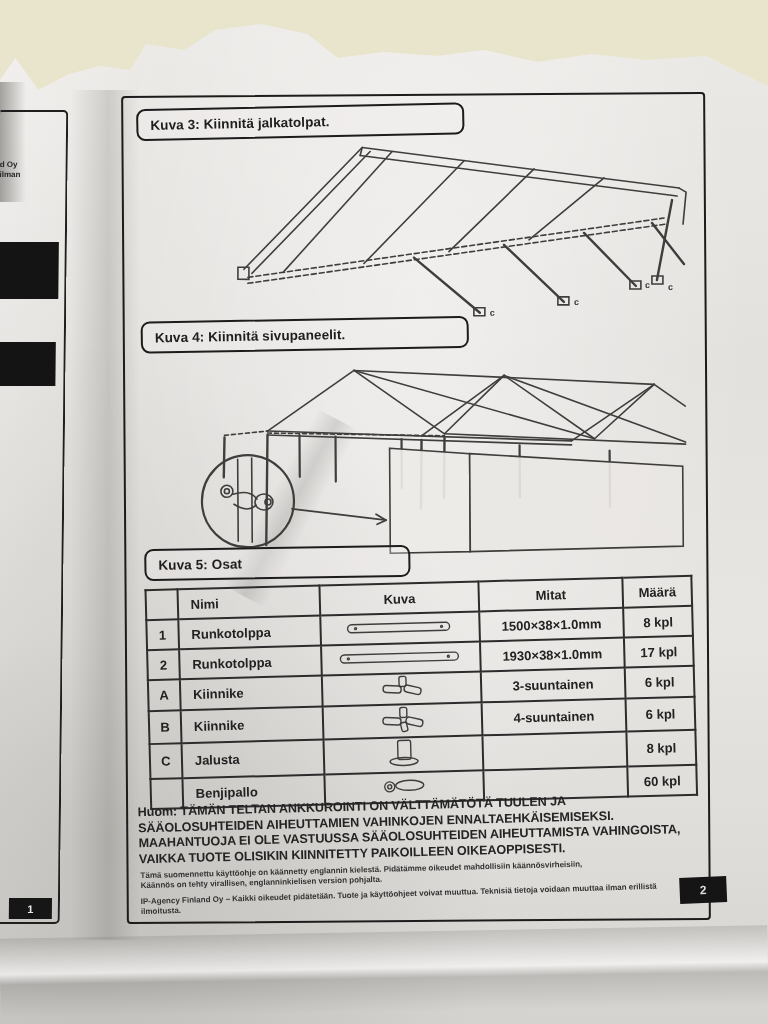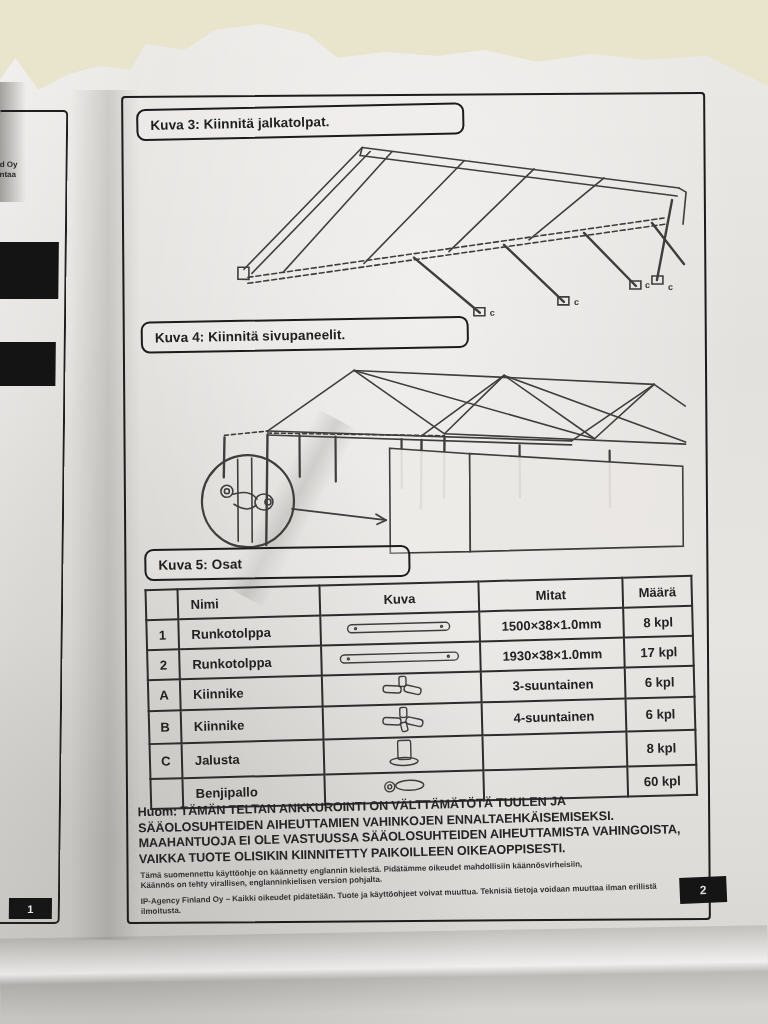--- a/index.html
+++ b/index.html
@@ -82,21 +82,21 @@
 
 <div class="paper"></div>
 <div class="gutter-shadow"></div>
 <div class="diag-crease"></div>
 <div class="bottom-fold"></div>
 <div class="edge-shade"></div>
 
 <div class="page1">
   <div class="partial-text">
     <div>d Oy</div>
-    <div>ntaa</div>
+    <div>ilman</div>
   </div>
   <div class="bar b1"></div>
   <div class="bar b2"></div>
   <div class="pnum">1</div>
 </div>
 
 <div class="page2">
 
   <div class="fig-label lbl3">Kuva 3: Kiinnitä jalkatolpat.</div>
 

